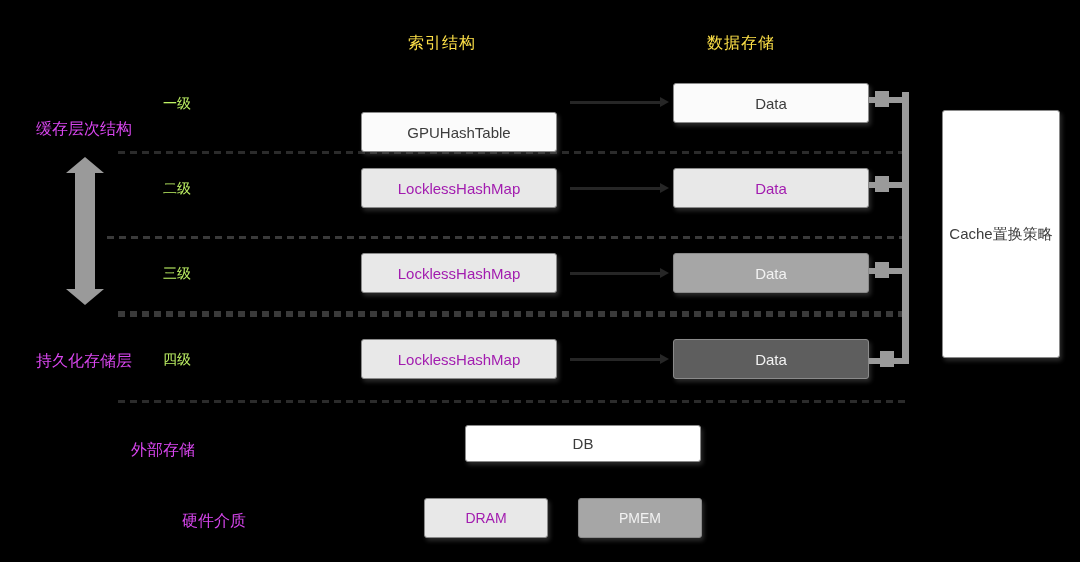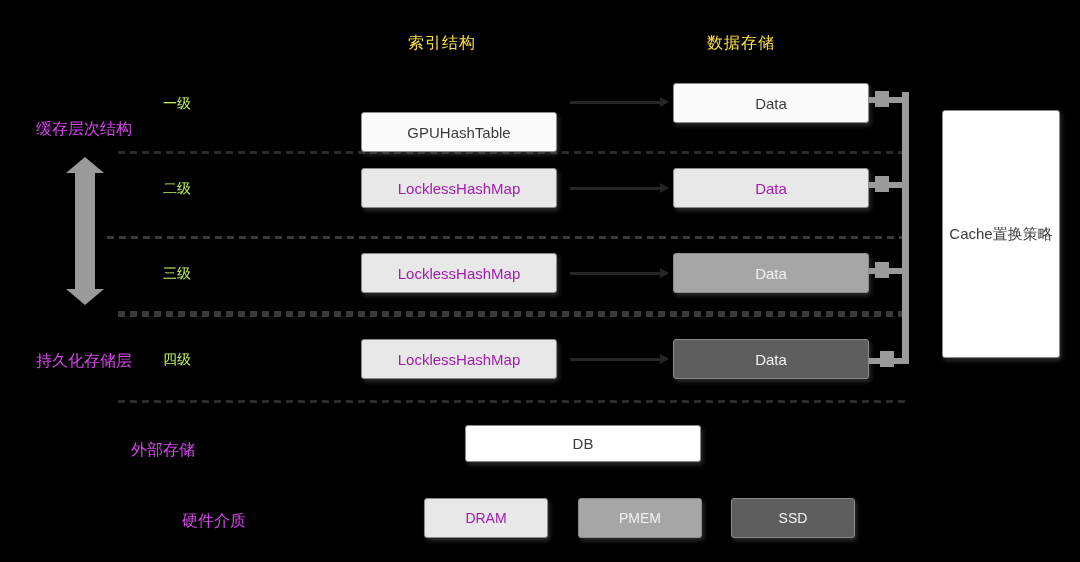--- a/index.html
+++ b/index.html
@@ -119,15 +119,14 @@
   <div class="stub-cap" style="left:875px;top:176px;"></div>
   <div class="stub-cap" style="left:875px;top:262px;"></div>
   <div class="stub-cap" style="left:880px;top:351px;"></div>
 
   <div class="node boxed tone-pure f15" style="left:942px;top:110px;width:118px;height:248px;">Cache置换策略</div>
 
   <div class="node boxed tone-pure f15" style="left:465px;top:425px;width:236px;height:37px;">DB</div>
 
   <div class="node boxed tone-light f14" style="left:424px;top:498px;width:124px;height:40px;text-align:right;">DRAM</div>
   <div class="node boxed tone-mid f14" style="left:578px;top:498px;width:124px;height:40px;">PMEM</div>
-  <div class="node boxed tone-dark f14" style="left:731px;top:498px;width:124px;height:40px;">SSD</div>
 
 </div>
 
 </body></html>

